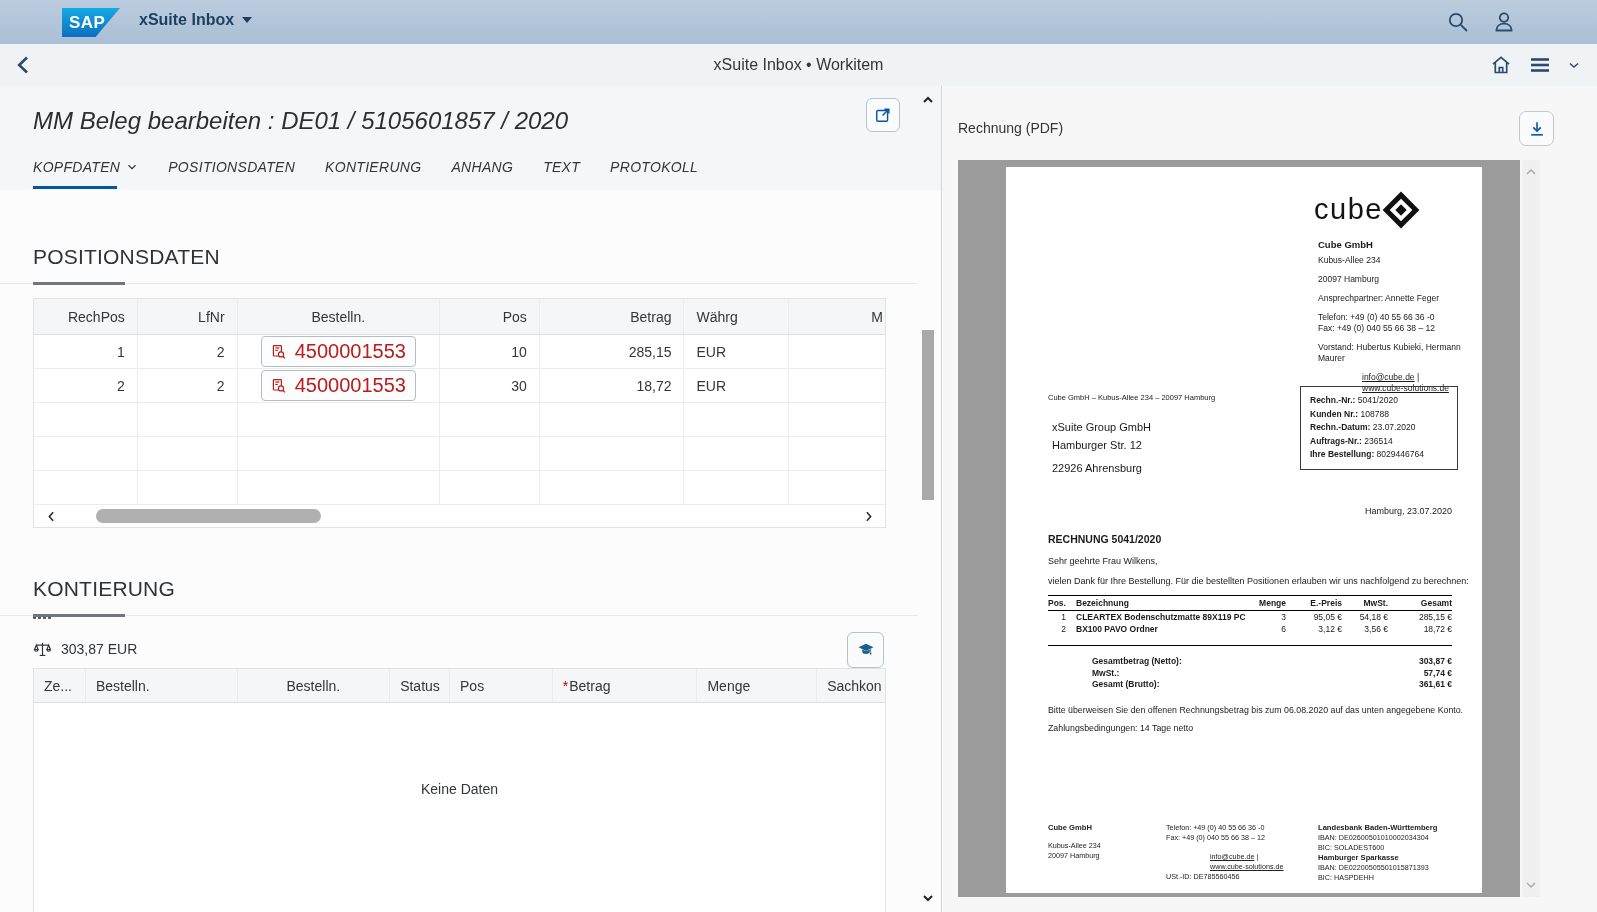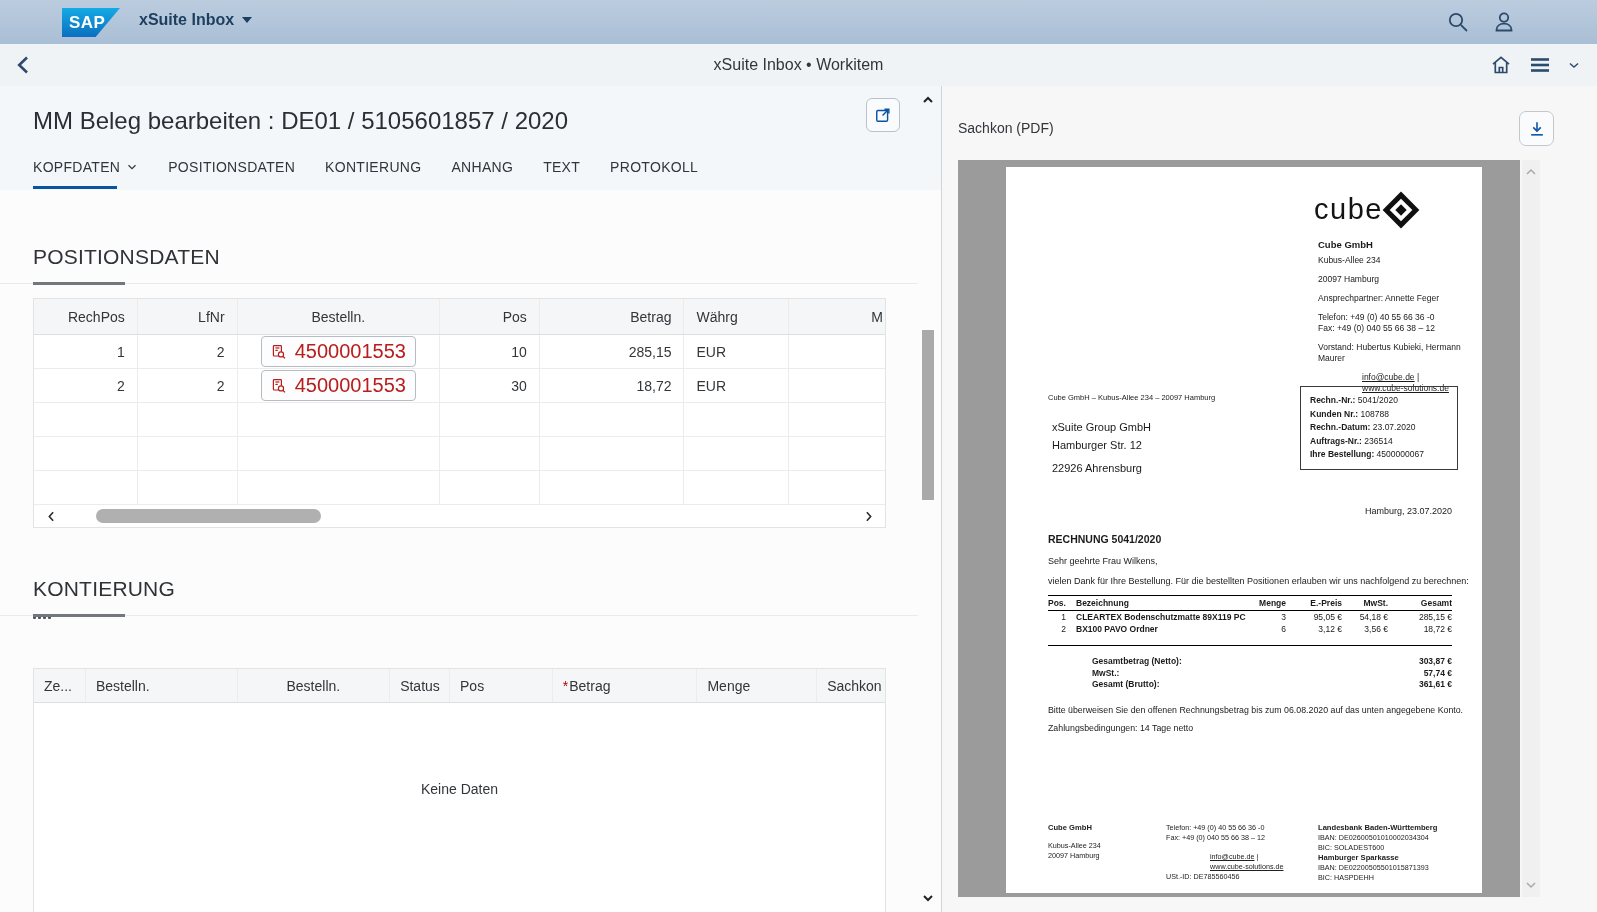--- a/index.html
+++ b/index.html
@@ -20,21 +20,21 @@
   .shell-btn{position:absolute;top:10px;width:24px;height:24px;color:#2c4a6b;cursor:pointer;}
 
   
   .nav{position:absolute;top:44px;left:0;right:0;height:42px;background:#eff3f6;border-bottom:1px solid #d7dce1;}
   .back-btn{position:absolute;left:12px;top:9px;width:24px;height:24px;color:#2c4a6b;cursor:pointer;}
   .nav-title{position:absolute;left:200px;right:200px;top:12px;text-align:center;font-size:16px;color:#32363a;}
   .nav-right{position:absolute;right:16px;top:9px;display:flex;align-items:center;gap:14px;color:#2c4a6b;}
 
   
   .left-panel{position:absolute;left:0;top:86px;width:941px;bottom:0;background:#fcfcfd;border-right:1px solid #d1d5d9;overflow:hidden;}
-  .panel-head{position:absolute;top:0;left:0;right:0;height:104px;background:#f4f7fa;border-bottom:3px solid #ec4899;}
+  .panel-head{position:absolute;top:0;left:0;right:0;height:104px;background:#f4f7fa;border-bottom:3px solid #ec4899;font-style:italic;}
   .doc-title{position:absolute;left:33px;top:21px;font-size:24px;font-weight:400;color:#2b2f33;}
   .expand-btn{position:absolute;left:866px;top:12px;width:32px;height:32px;border:1px solid #b9c2cc;border-radius:6px;
               background:#f9fbfc;color:#0854a0;display:flex;align-items:center;justify-content:center;cursor:pointer;}
   .tabs{position:absolute;left:33px;top:67px;display:flex;gap:30px;font-size:14px;}
   .tab{position:relative;padding:6px 0 14px;color:#32363a;letter-spacing:.3px;cursor:pointer;display:flex;align-items:center;gap:6px;}
   .tab.sel::after{content:"";position:absolute;left:0;bottom:0;height:3px;width:84px;background:#0854a0;}
   .tab .chev{color:#0854a0;}
 
   .panel-body{position:absolute;top:104px;left:0;right:0;bottom:0;background:#fcfcfd;}
   .sec-head{position:absolute;left:0;width:918px;padding-left:33px;box-sizing:border-box;border-bottom:1px solid #eaeaea;}
@@ -324,20 +324,40 @@
           <i></i>
           <i></i>
           <i></i>
           <i></i>
         </div>
 
       <div class="sec-head" style="top:386px;">
         <h2>KONTIERUNG</h2>
       </div>
 
+      <div class="k-bar">
+        <svg width="19" height="19" viewBox="0 0 24 24" fill="none" stroke="#2f3337" stroke-width="1.5">
+            <path d="M12,3.5v16"></path>
+            <path d="M8.5,19.5h7"></path>
+            <path d="M4,6.5h16"></path>
+            <path d="M4.2,6.5 2,12h4.4z"></path>
+            <path d="M19.8,6.5 17.6,12h4.4z"></path>
+            <path d="M2,12a2.2,2.2 0 0 0 4.4,0"></path>
+            <path d="M17.6,12a2.2,2.2 0 0 0 4.4,0"></path>
+          </svg>
+        <span>303,87 EUR</span>
+        <div class="edu-btn">
+          <svg width="20" height="20" viewBox="0 0 24 24" fill="currentColor">
+              <path d="M12,4.5 21,8.8 12,13.1 3,8.8Z"></path>
+              <path d="M7.5,11.3v3.2c0,1.3 2,2.4 4.5,2.4s4.5-1.1 4.5-2.4v-3.2l-4.5,2.1z"></path>
+              <rect x="17.1" y="10.6" width="1" height="4.6"></rect>
+              <circle cx="17.6" cy="16.4" r="1.1"></circle>
+            </svg>
+        </div>
+      </div>
 
       <div class="k-table">
         <div class="kt-head">
           <div class="kt-cell k0">Ze...</div>
           <div class="kt-cell k1">Bestelln.</div>
           <div class="kt-cell k2">Bestelln.</div>
           <div class="kt-cell k3">Status</div>
           <div class="kt-cell k4">Pos</div>
           <div class="kt-cell k5">
               <span class="req">*</span>
@@ -362,21 +382,21 @@
       <div class="vs-thumb"></div>
       <div class="vs-arrow" style="bottom:2px;">
         <svg width="12" height="12" viewBox="0 0 24 24" fill="none" stroke="currentColor" stroke-width="4">
             <path d="M4,8 12,16 20,8"></path>
           </svg>
       </div>
     </div>
   </section>
 
   <section class="right-panel">
-    <div class="rp-title">Sachkon (PDF)</div>
+    <div class="rp-title">Rechnung (PDF)</div>
     <div class="dl-btn">
       <svg width="20" height="20" viewBox="0 0 24 24" fill="none" stroke="currentColor" stroke-width="1.9">
           <path d="M12,4v10"></path>
           <path d="M7.5,10 12,14.5 16.5,10"></path>
           <path d="M5,19h14"></path>
         </svg>
     </div>
 
     <div class="pdf-view">
       <div class="page">
@@ -403,21 +423,21 @@
           <div>xSuite Group GmbH</div>
           <div>Hamburger Str. 12</div>
           <div>22926 Ahrensburg</div>
         </div>
 
         <div class="inv-meta">
           <div><b>Rechn.-Nr.:</b><span> 5041/2020</span></div>
           <div><b>Kunden Nr.:</b><span> 108788</span></div>
           <div><b>Rechn.-Datum:</b><span> 23.07.2020</span></div>
           <div><b>Auftrags-Nr.:</b><span> 236514</span></div>
-          <div><b>Ihre Bestellung:</b><span> 4500000067</span></div>
+          <div><b>Ihre Bestellung:</b><span> 8029446764</span></div>
         </div>
 
         <div class="inv-date">Hamburg, 23.07.2020</div>
         <div class="inv-title">RECHNUNG 5041/2020</div>
         <div class="inv-salutation">Sehr geehrte Frau Wilkens,</div>
         <div class="inv-intro">vielen Dank für Ihre Bestellung. Für die bestellten Positionen erlauben wir uns nachfolgend zu berechnen:</div>
 
         <div class="inv-items">
           <div class="it-head">
             <div class="ic0">Pos.</div>

